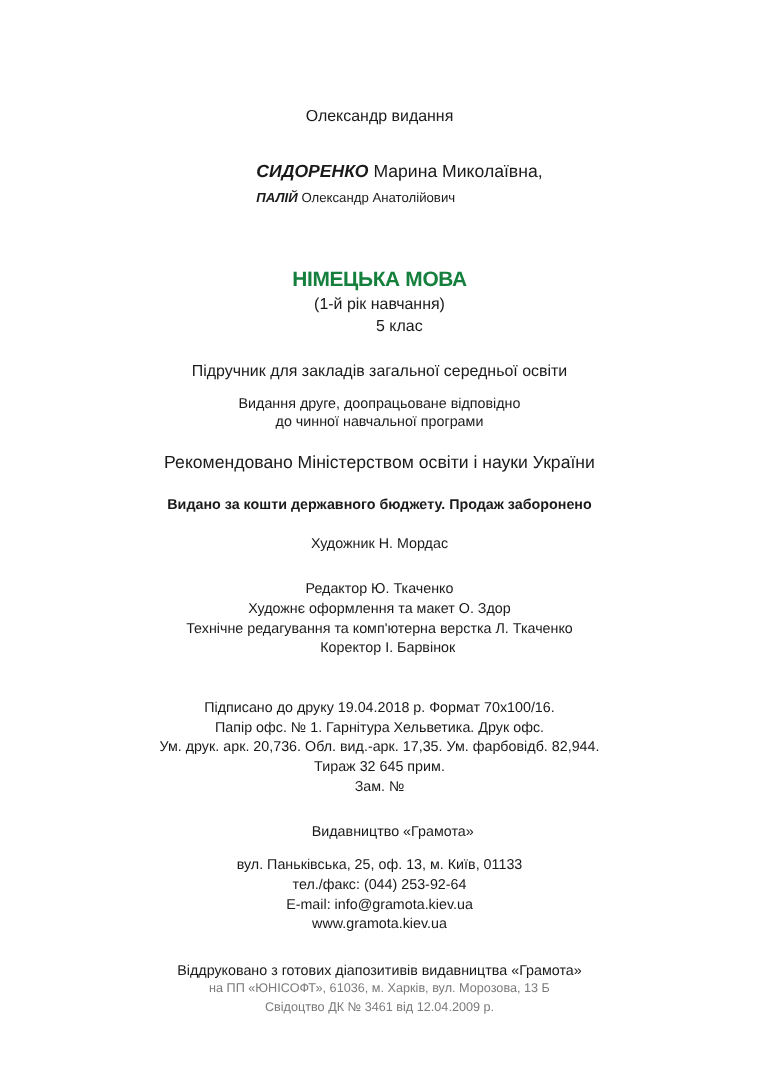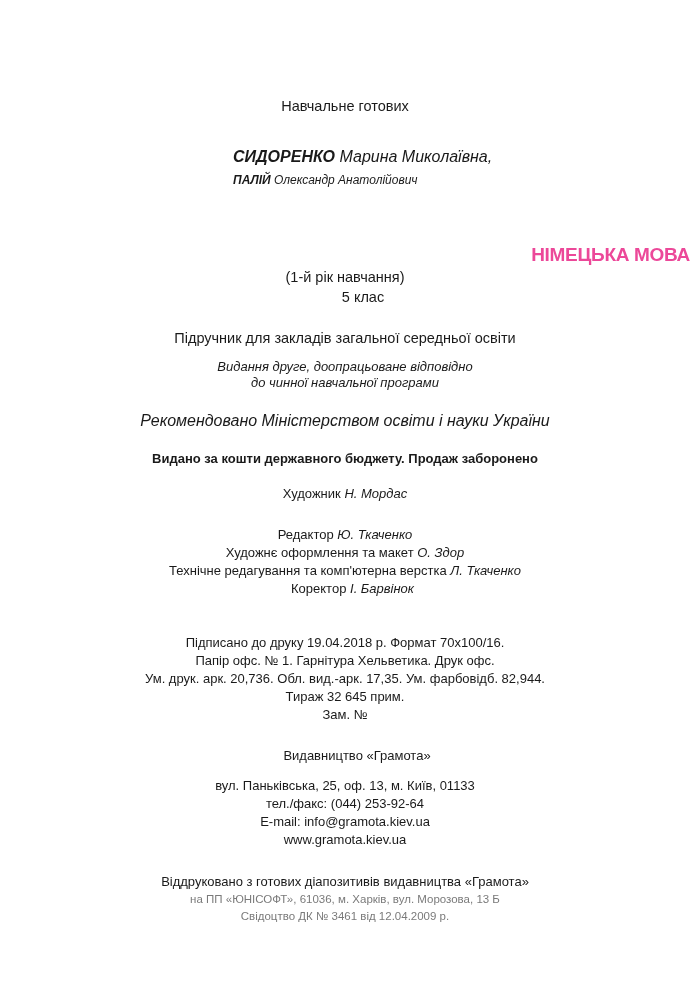--- a/index.html
+++ b/index.html
@@ -1,32 +1,32 @@
 <!DOCTYPE html>
 <html><head>
 <meta charset="utf-8">
 <style>
   html, body { margin: 0; padding: 0; background: #ffffff; }
   body { width: 690px; height: 985px; position: relative; overflow: hidden;
          font-family: "Liberation Sans", "DejaVu Sans", sans-serif; color: #1a1a1a; }
   .line { position: absolute; white-space: nowrap; }
   .c { left: 0; right: 0; text-align: center; }
-  .it { font-style: italic; }
+  .it { }
   .b { font-weight: bold; }
   .bi { font-weight: bold; font-style: italic; }
   .f14 { font-size: 14.5px; }
   .f13 { font-size: 13px; }
   .f16 { font-size: 16px; }
-  .title { font-size: 19px; font-weight: bold; color: #ec4899; letter-spacing: -0.3px; text-align: right; }
+  .title { font-size: 19px; font-weight: bold; color: #15803d; letter-spacing: -0.3px; }
   .faint { color: #7a7a7a; font-size: 11.5px; }
 </style>
 </head>
 <body>
 
-<div class="line c f14" style="top:98px;">Навчальне готових</div>
+<div class="line c f14" style="top:98px;">Олександр видання</div>
 
 <div class="line" style="top:148px; left:233px; font-size:16px;">
   <span class="bi">СИДОРЕНКО</span>
   <span class="it">Марина Миколаївна,</span>
 </div>
 <div class="line" style="top:173px; left:233px; font-size:12px;">
   <span class="bi">ПАЛІЙ</span>
   <span class="it">Олександр Анатолійович</span>
 </div>
 

